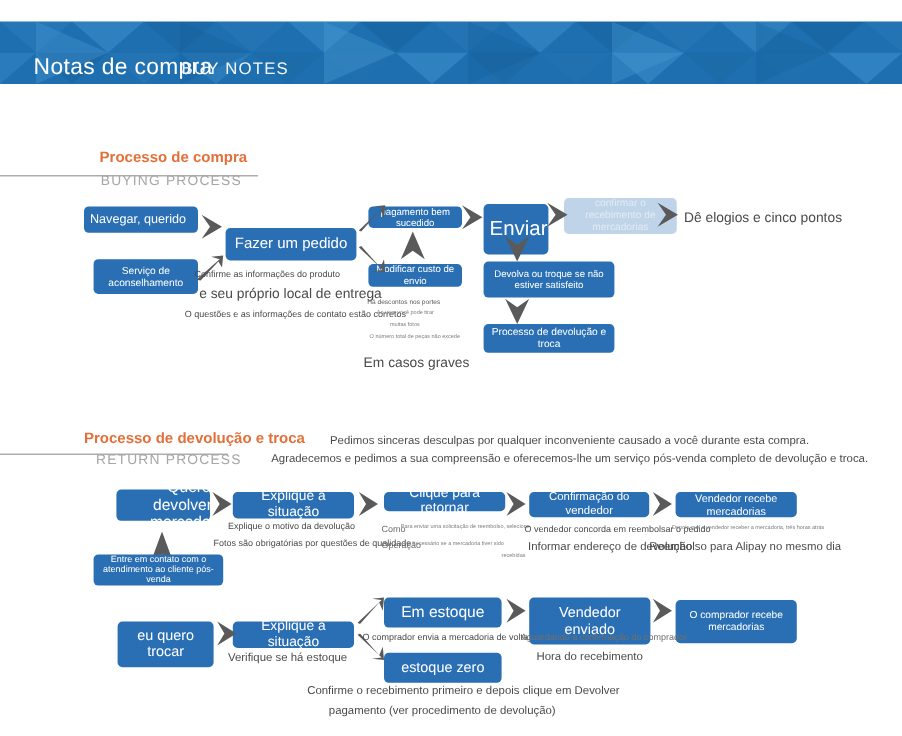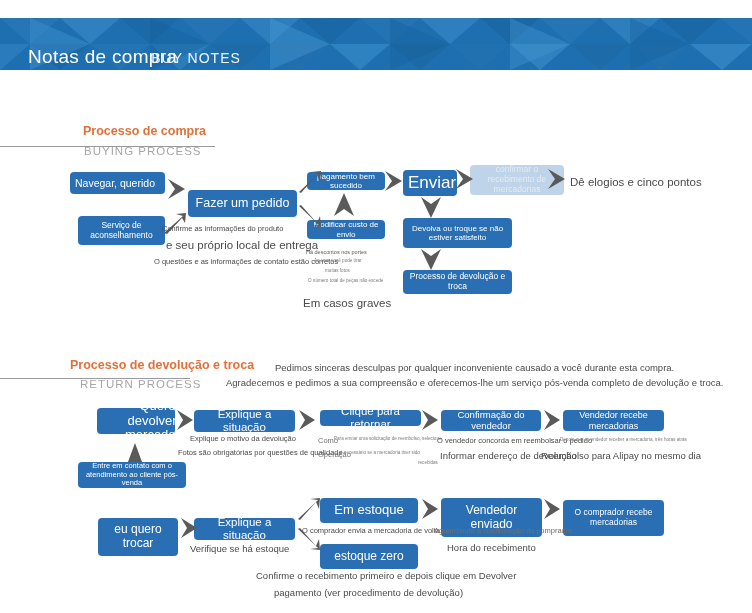--- a/index.html
+++ b/index.html
@@ -116,21 +116,21 @@
 
 <div class="sec-rule" style="top:146px;"></div>
 <div class="sec-title" style="left:83px;top:124px;">Processo de compra</div>
 <div class="sec-sub" style="left:84px;top:145px;">BUYING PROCESS</div>
 
 <div class="box md clipped" style="left:70px;top:172px;width:95px;height:22px;">Navegar, querido</div>
 <div class="box sm" style="left:78px;top:216px;width:87px;height:29px;font-size:8.5px;">Serviço de aconselhamento</div>
 <div class="box lg" style="left:188px;top:190px;width:109px;height:27px;">Fazer um pedido</div>
 <div class="box sm clipped" style="left:307px;top:172px;width:78px;height:18px;font-size:8px;">pagamento bem sucedido</div>
 <div class="box sm clipped" style="left:307px;top:220px;width:78px;height:19px;font-size:8px;">Modificar custo de envio</div>
-<div class="box xl clipped" style="left:403px;top:170px;width:54px;height:26px;">Enviar</div>
+<div class="box xl clipped" style="left:403px;top:170px;width:54px;height:42px;">Enviar</div>
 <div class="box sm faded" style="left:470px;top:165px;width:94px;height:30px;font-size:8.5px;">confirmar o recebimento de mercadorias</div>
 <div class="box sm clipped" style="left:403px;top:218px;width:109px;height:30px;font-size:8px;">Devolva ou troque se não estiver satisfeito</div>
 <div class="box sm clipped" style="left:403px;top:270px;width:109px;height:24px;font-size:8.5px;">Processo de devolução e troca</div>
 
 <div class="arrow" style="left:167px;top:178px;">
   <svg width="22" height="22" viewBox="0 0 22 22">
       <path d="M1 1 L18 11 L1 21 L8 11 Z" fill="#5a5a5a"></path>
     </svg>
 </div>
 <div class="arrow" style="left:163px;top:212px;">

